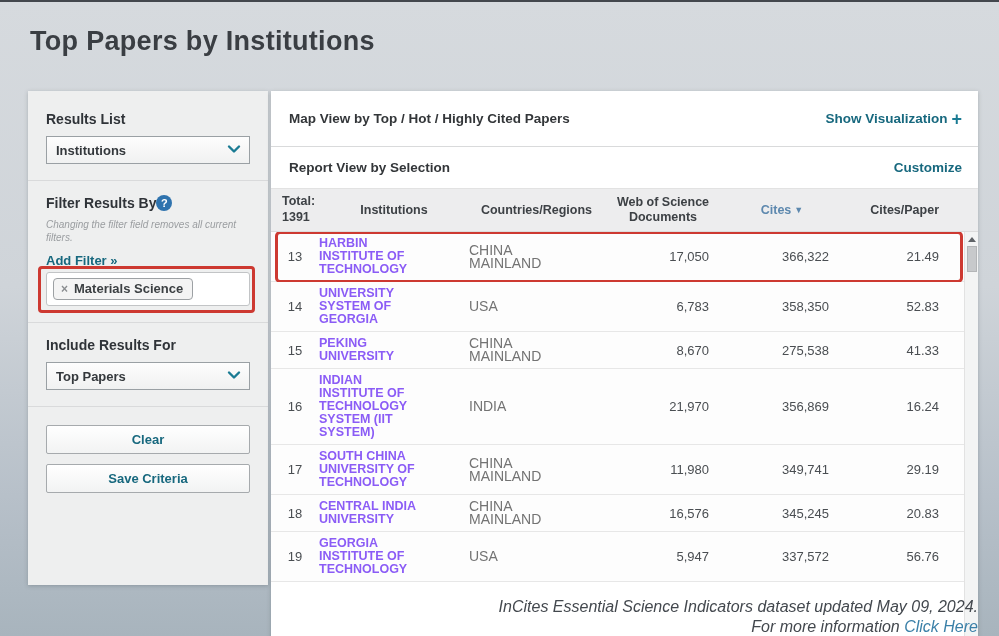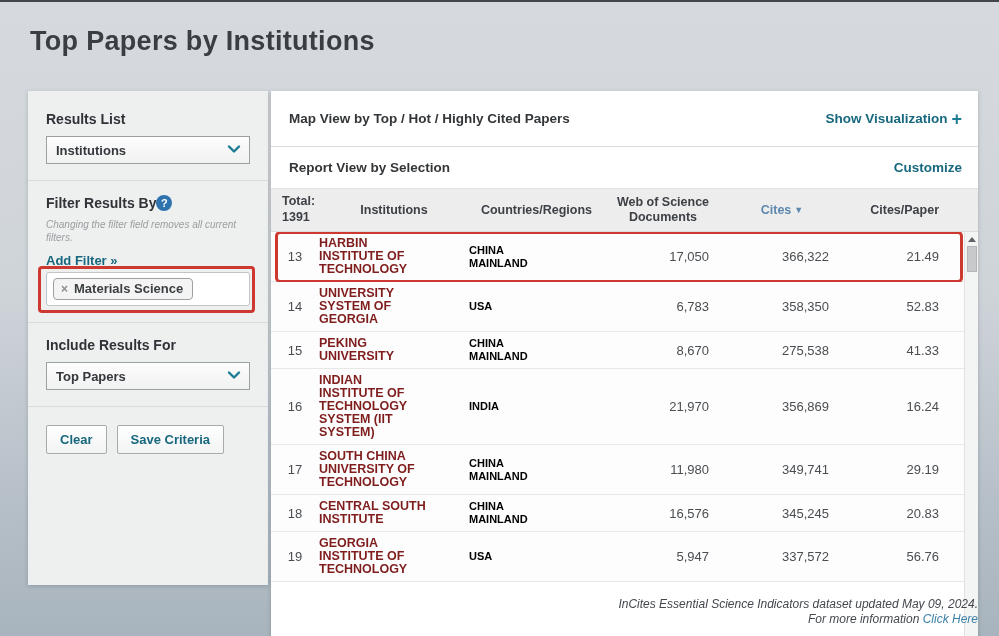--- a/index.html
+++ b/index.html
@@ -45,21 +45,21 @@
   .filter-chip {
     display:inline-flex; align-items:center; gap:6px;
     border:1px solid #9da1a4; border-radius:4px; background:#f4f4f4;
     padding:2px 9px 3px 7px; font-size:13px; font-weight:bold; color:#3c4043; cursor:pointer;
   }
   .chip-x { color:#8a8d90; font-size:12px; font-weight:bold; cursor:pointer; }
   .red-box {
     position:absolute; border:3px solid #cd3931; border-radius:4px; pointer-events:none;
   }
   .red-box.filter-annotation { left:-8px; right:-5px; top:-6px; bottom:-7px; }
-  .btn-row { display:flex; gap:10px; margin-top:18px; }
+  .btn-row { display:flex; gap:10px; margin-top:18px;flex-direction:column; }
   .btn {
     border:1px solid #a6aaad; background:linear-gradient(#ffffff,#f2f3f3); border-radius:2px;
     color:#17687e; font-weight:bold; font-size:13px; padding:6px 13px; cursor:pointer;
     font-family:"Liberation Sans", sans-serif;
   }
 
   
   .main {
     position:absolute; left:271px; top:91px; width:707px; height:606px;
     background:#fff; box-shadow:0 1px 4px rgba(40,50,60,.25);
@@ -88,22 +88,22 @@
   .th-cites .tri { display:inline-block; margin-left:3px; font-size:9px; transform:translateY(-1px); }
   .th-right { text-align:right; padding-right:15px; }
 
   .table-zone { flex:1; display:flex; overflow:hidden; }
   .tbody { flex:1; overflow:hidden; position:relative; }
   .row {
     position:relative; padding:5px 0; border-bottom:1px solid #e7e7e7;
     font-size:13px; color:#4a4e52; background:#fdfdfd;
   }
   .rank { text-align:center; font-size:13px; color:#4a4e52; }
-  .inst { font-weight:bold; font-size:12.5px; color:#7f1d1d; line-height:13px; padding-right:42px; }
-  .country { font-weight:bold; font-size:11px; color:#000000; line-height:13px; padding-right:48px; }
+  .inst { font-weight:bold; font-size:12.5px; color:#8b5cf6; line-height:13px; padding-right:42px; }
+  .country { font-weight:normal; font-size:14px; color:#737373; line-height:13px; padding-right:48px; }
   .num { text-align:right; padding-right:13px; }
   .num-last { text-align:right; padding-right:15px; }
   .row--highlight::after {
     content:""; position:absolute; left:4px; right:1px; top:-1px; bottom:-2px;
     border:3px solid #cd3931; border-radius:5px; pointer-events:none;
   }
 
   
   .vscroll {
     width:14px; background:#f3f4f4; border-left:1px solid #e2e2e2;
@@ -121,21 +121,21 @@
   .harrow { width:14px; display:flex; align-items:center; justify-content:center; }
   .tri-left { width:0; height:0; border-top:4px solid transparent; border-bottom:4px solid transparent; border-right:5px solid #5f6367; }
   .tri-right { width:0; height:0; border-top:4px solid transparent; border-bottom:4px solid transparent; border-left:5px solid #5f6367; }
   .hthumb { width:588px; height:11px; background:#bfc1c3; border:1px solid #adafb1; margin-left:2px; }
   .hspacer { flex:1; }
   .corner { width:14px; height:15px; }
 
   
   .footer {
     position:absolute; right:21px; top:597px; text-align:right;
-    font-size:12px; font-style:italic; color:#43484e; line-height:1.25;
+    font-size:16px; font-style:italic; color:#43484e; line-height:1.25;
   }
   .footer .link { color:#3b80a8; cursor:pointer; }
 </style>
 </head>
 <body>
 
 <div class="top-edge"></div>
 
 <h1 class="page-title">Top Papers by Institutions</h1>
 
@@ -259,21 +259,21 @@
         <div class="grid-row row">
     <div class="rank">17</div>
     <div class="inst">SOUTH CHINA UNIVERSITY OF TECHNOLOGY</div>
     <div class="country">CHINA MAINLAND</div>
     <div class="num">11,980</div>
     <div class="num">349,741</div>
     <div class="num-last">29.19</div>
   </div>
         <div class="grid-row row">
     <div class="rank">18</div>
-    <div class="inst">CENTRAL SOUTH INSTITUTE</div>
+    <div class="inst">CENTRAL INDIA UNIVERSITY</div>
     <div class="country">CHINA MAINLAND</div>
     <div class="num">16,576</div>
     <div class="num">345,245</div>
     <div class="num-last">20.83</div>
   </div>
         <div class="grid-row row">
     <div class="rank">19</div>
     <div class="inst">GEORGIA INSTITUTE OF TECHNOLOGY</div>
     <div class="country">USA</div>
     <div class="num">5,947</div>

